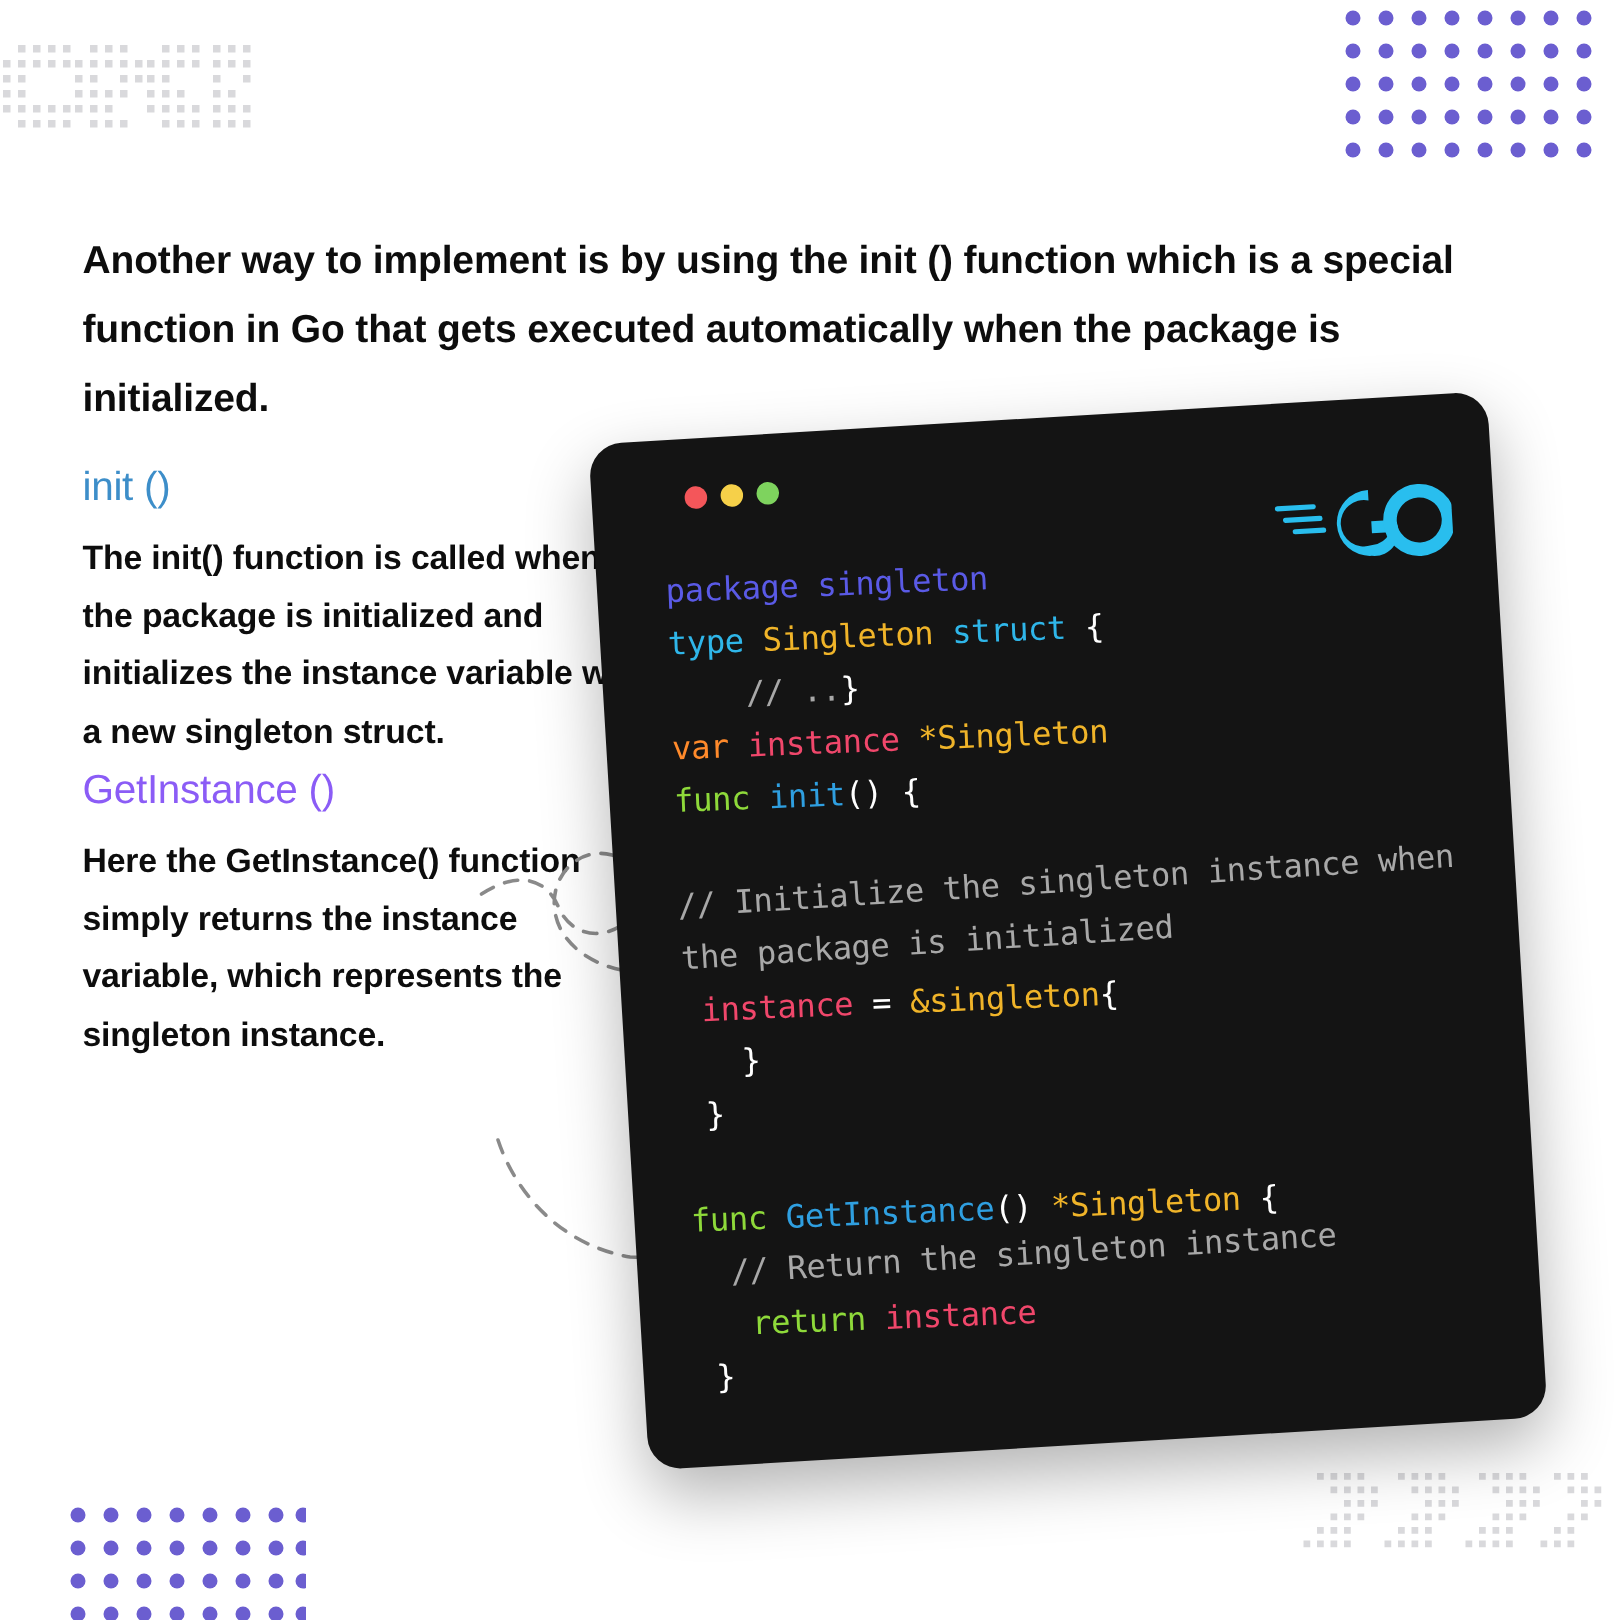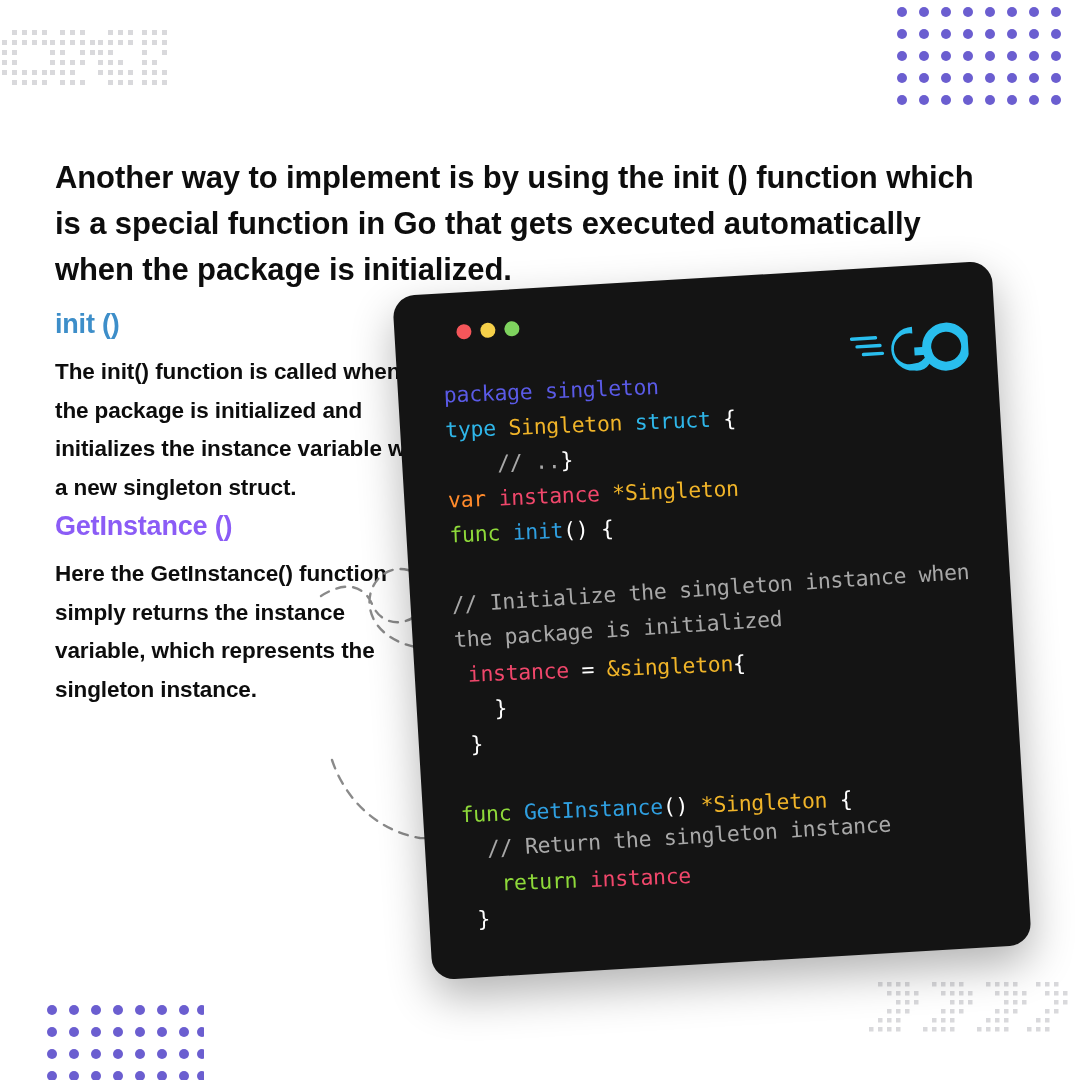--- a/index.html
+++ b/index.html
@@ -36,37 +36,37 @@
   #deco-top-right  { left: 894px; top: 4px;  }
   #deco-bottom-left{ left: 44px;  top: 1002px; }
   #deco-bottom-right{left: 856px; top: 982px; }
 
   
   .intro {
     position: absolute;
     left: 55px;
     top: 124px;
     width: 930px;
-    font-size: 31px;
+    font-size: 26px;
     font-weight: 700;
     line-height: 46px;
     letter-spacing: -0.1px;
     color: #0d0d0d;
   }
 
   
   .left-col {
     position: absolute;
     left: 55px;
     top: 305px;
     width: 380px;
   }
   .sec-heading {
     font-size: 27px;
-    font-weight: 700;
+    font-weight: 400;
     letter-spacing: -0.2px;
     margin: 0 0 10px 0;
     line-height: 38px;
   }
   .sec-heading.blue   { color: #3d8ec9; }
   .sec-heading.purple { color: #8b5cf6; }
   .sec-body {
     font-size: 22.5px;
     font-weight: 700;
     line-height: 38.5px;

